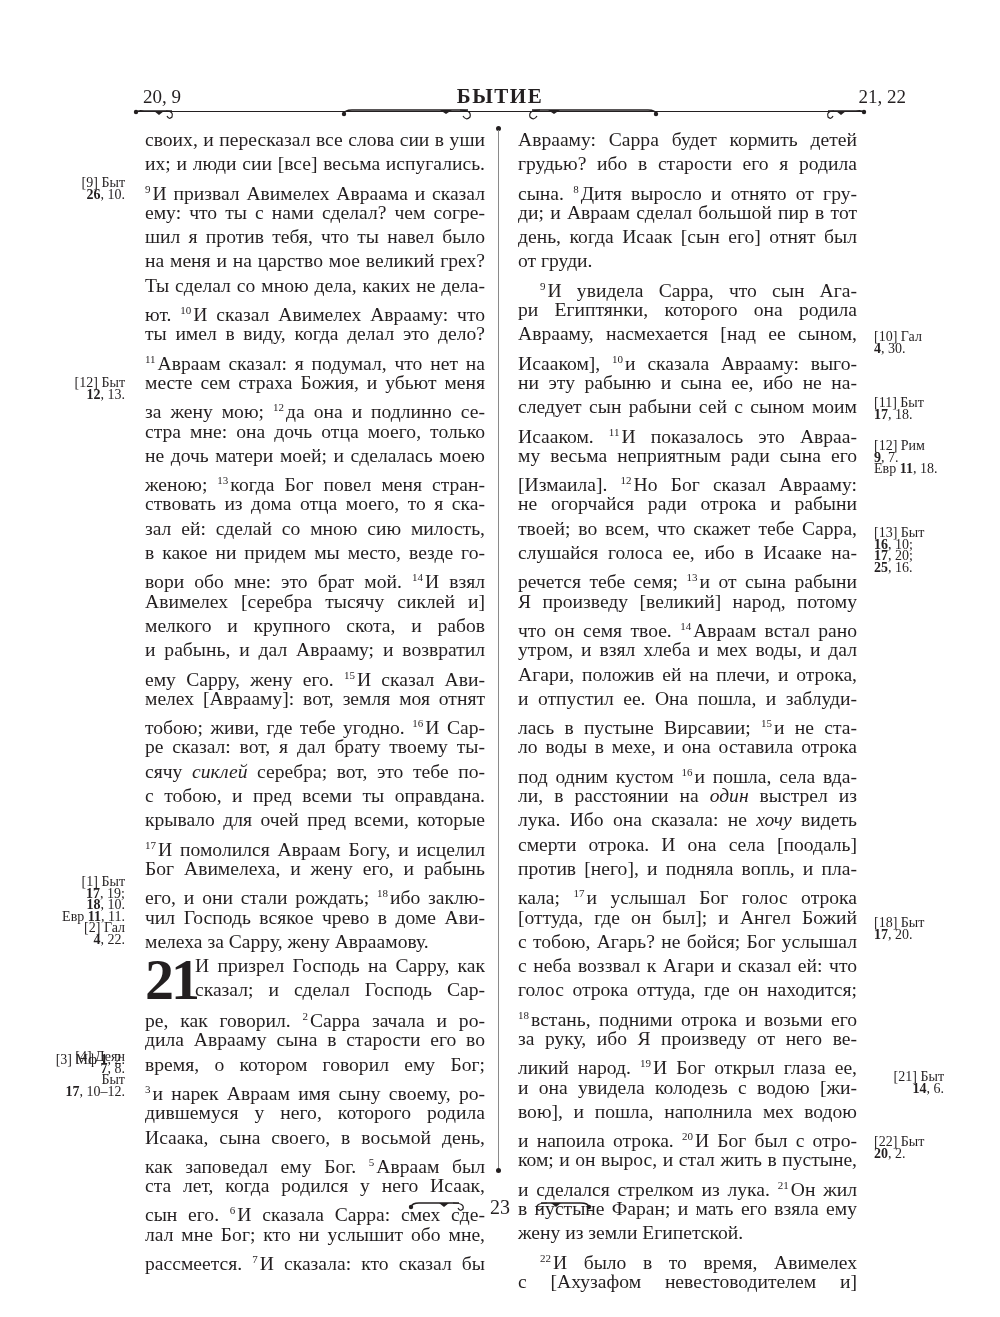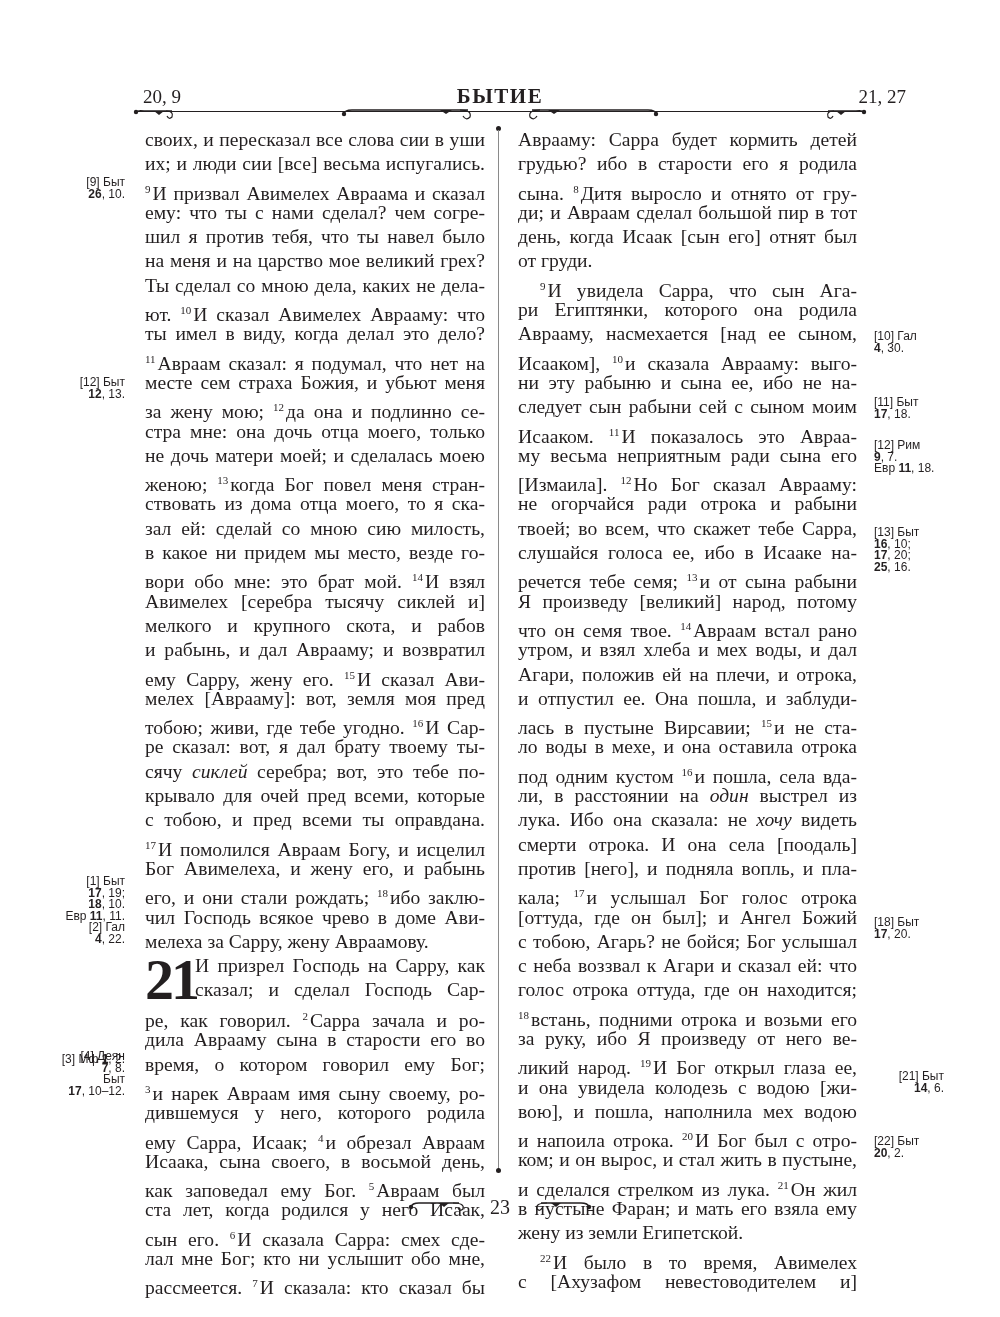--- a/index.html
+++ b/index.html
@@ -29,37 +29,37 @@
   .line.indent { padding-left: 22px; }
   .vnum { font-size: 11px; vertical-align: 7px; margin-right: 2px; }
   .it { font-style: italic; }
 
   .chap-line { display: flex; }
   .chap-num { font-family: "Liberation Serif", serif; font-size: 58px; line-height: 48px; font-weight: bold;
               width: 50px; flex: none; letter-spacing: -3px; margin-top: 2px; }
   .chap-text { flex: 1; }
 
   
-  .note { position: absolute; font-family: Liberation Sans, sans-serif; font-size: 12px; line-height: 11.5px; color: #231f20; }
+  .note { position: absolute; font-family: Liberation Serif, serif; font-size: 14px; line-height: 11.5px; color: #231f20; }
   .note.left { text-align: right; width: 80px; }
   .note.right { text-align: left; width: 70px; left: 874px; }
   .note b { font-weight: bold; }
 
   
   .pgnum { position: absolute; left: 0; width: 1000px; top: 1196px; text-align: center; font-size: 20px;
            font-family: "Liberation Serif", serif; }
 </style>
 </head>
 <body>
 
 <div class="page">
 
   <div class="hdr-left">20, 9</div>
   <div class="hdr-title">БЫТИЕ</div>
-  <div class="hdr-right">21, 27</div>
+  <div class="hdr-right">21, 22</div>
   <div class="hdr-rule"></div>
 
   <svg class="orn" style="left:132px;top:104px" width="50" height="20">
     <circle cx="4" cy="8" r="2.2" fill="#231f20"></circle>
     <path d="M4 8 Q6 6 12 7 L40 7" stroke="#231f20" fill="none" stroke-width="1.3"></path>
     <path d="M22 7 L27 11 L32 7 Z" fill="#231f20"></path>
     <path d="M34 7 Q42 7 40 13 Q37 16 35 12" stroke="#231f20" fill="none" stroke-width="1.2"></path>
   </svg>
   <svg class="orn" style="left:340px;top:104px" width="140" height="20">
     <circle cx="4" cy="10" r="2.2" fill="#231f20"></circle>
@@ -102,46 +102,45 @@
         <span class="line">не дочь матери моей; и сделалась моею</span>
         <span class="line">женою; <span class="vnum">13</span>когда Бог повел меня стран-</span>
         <span class="line">ствовать из дома отца моего, то я ска-</span>
         <span class="line">зал ей: сделай со мною сию милость,</span>
         <span class="line">в какое ни придем мы место, везде го-</span>
         <span class="line">вори обо мне: это брат мой. <span class="vnum">14</span>И взял</span>
         <span class="line">Авимелех [серебра тысячу сиклей и]</span>
         <span class="line">мелкого и крупного скота, и рабов</span>
         <span class="line">и рабынь, и дал Аврааму; и возвратил</span>
         <span class="line">ему Сарру, жену его. <span class="vnum">15</span>И сказал Ави-</span>
-        <span class="line">мелех [Аврааму]: вот, земля моя пред</span>
+        <span class="line">мелех [Аврааму]: вот, земля моя отнят</span>
         <span class="line">тобою; живи, где тебе угодно. <span class="vnum">16</span>И Сар-</span>
         <span class="line">ре сказал: вот, я дал брату твоему ты-</span>
         <span class="line">сячу <span class="it">сиклей</span> серебра; вот, это тебе по-</span>
+        <span class="line">с тобою, и пред всеми ты оправдана.</span>
         <span class="line">крывало для очей пред всеми, которые</span>
-        <span class="line">с тобою, и пред всеми ты оправдана.</span>
         <span class="line"><span class="vnum">17</span>И помолился Авраам Богу, и исцелил</span>
         <span class="line">Бог Авимелеха, и жену его, и рабынь</span>
         <span class="line">его, и они стали рождать; <span class="vnum">18</span>ибо заклю-</span>
         <span class="line">чил Господь всякое чрево в доме Ави-</span>
         <span class="line last">мелеха за Сарру, жену Авраамову.</span>
       </div>
     <div class="chap-line">
       <div class="chap-num">21</div>
       <div class="chap-text" id="chap-first">
           <span class="line">И призрел Господь на Сарру, как</span>
           <span class="line">сказал; и сделал Господь Сар-</span>
         </div>
     </div>
     <div id="chap-lines">
         <span class="line">ре, как говорил. <span class="vnum">2</span>Сарра зачала и ро-</span>
         <span class="line">дила Аврааму сына в старости его во</span>
         <span class="line">время, о котором говорил ему Бог;</span>
         <span class="line"><span class="vnum">3</span>и нарек Авраам имя сыну своему, ро-</span>
         <span class="line">дившемуся у него, которого родила</span>
-        <span class="line">ему Сарра, Исаак; <span class="vnum">4</span>и обрезал Авраам</span>
         <span class="line">Исаака, сына своего, в восьмой день,</span>
         <span class="line">как заповедал ему Бог. <span class="vnum">5</span>Авраам был</span>
         <span class="line">ста лет, когда родился у него Исаак,</span>
         <span class="line">сын его. <span class="vnum">6</span>И сказала Сарра: смех сде-</span>
         <span class="line">лал мне Бог; кто ни услышит обо мне,</span>
         <span class="line">рассмеется. <span class="vnum">7</span>И сказала: кто сказал бы</span>
       </div>
   </div>
 
   <div class="col col-right">

